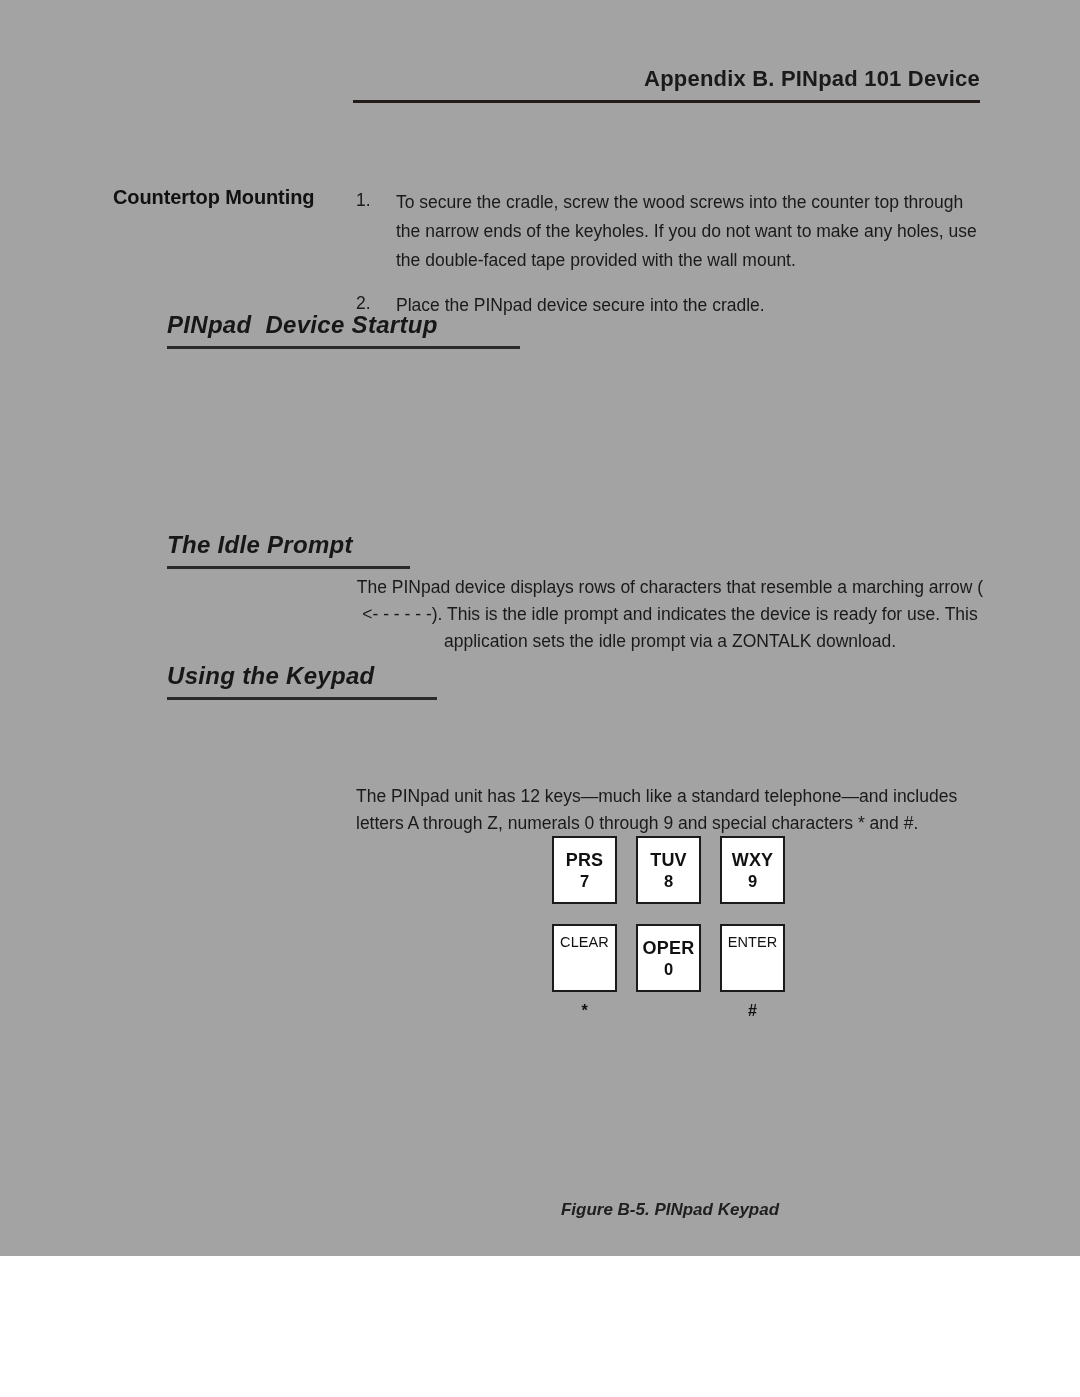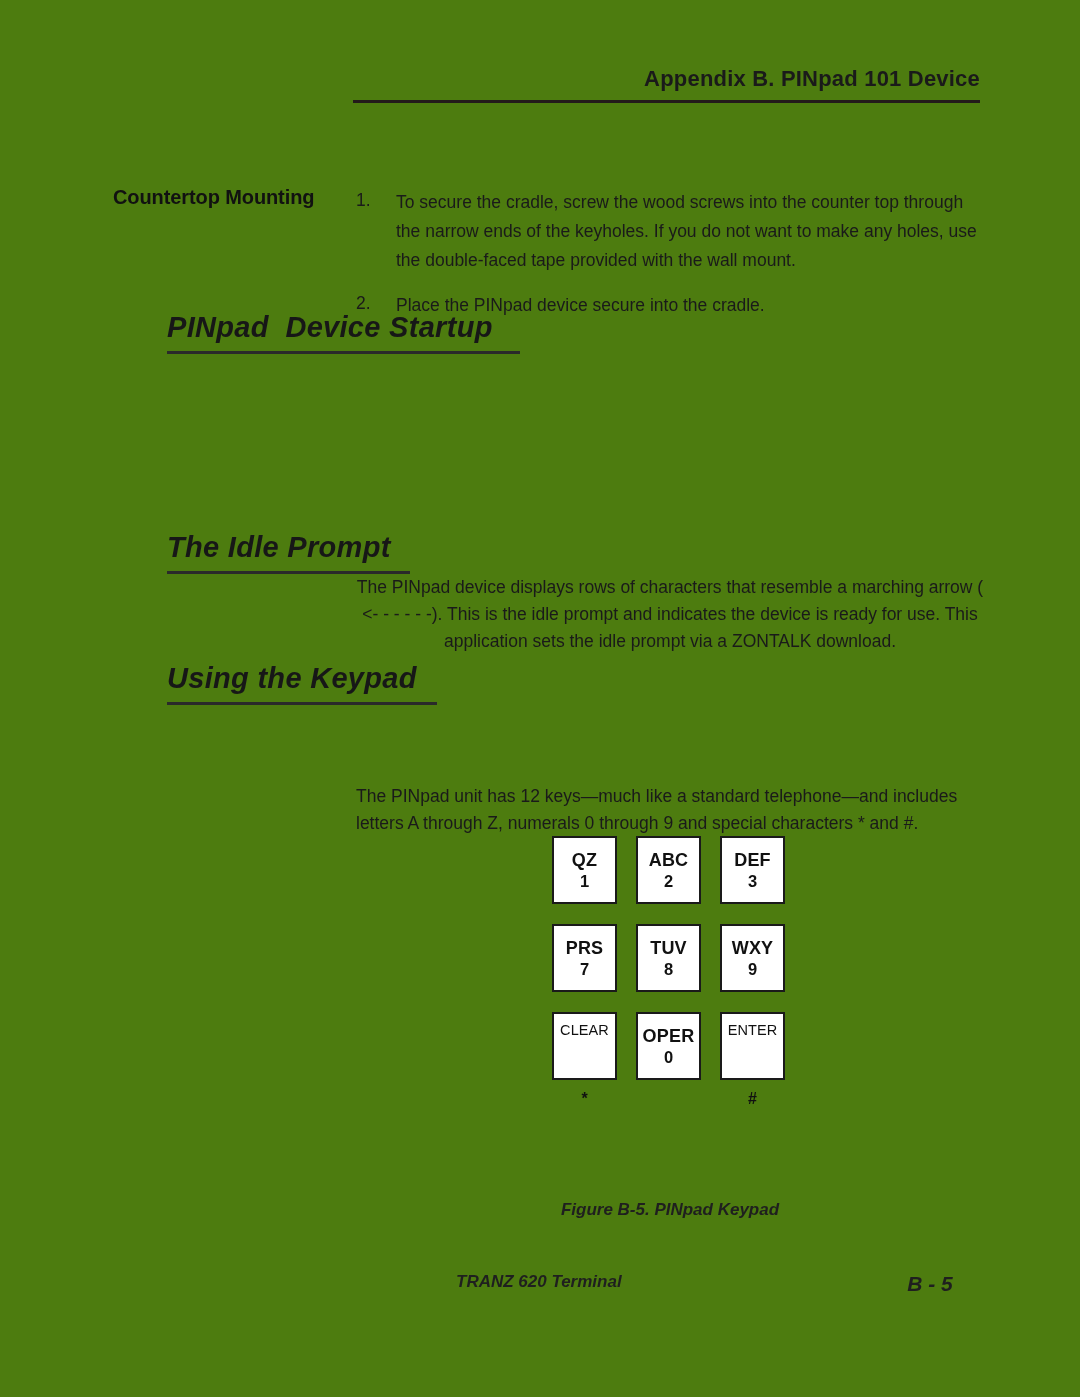--- a/index.html
+++ b/index.html
@@ -7,22 +7,22 @@
     padding: 0;
     background: #ffffff;
   }
   body {
     font-family: "Liberation Sans", sans-serif;
     color: #1a1a1a;
   }
   #page {
     position: relative;
     width: 1080px;
-    height: 1397px;
-    background: #4d7c0f;
+    height: 1256px;
+    background: #a3a3a3;
     overflow: hidden;
   }
 
   
   #header-title {
     position: absolute;
     left: 353px;
     top: 66px;
     width: 627px;
     text-align: right;
@@ -77,21 +77,21 @@
     line-height: 29px;
     color: #1a1a1a;
   }
 
   
   .section {
     position: absolute;
     left: 167px;
   }
   .section-title {
-    font-size: 29px;
+    font-size: 24px;
     font-weight: bold;
     font-style: italic;
     color: #171717;
     letter-spacing: 0.3px;
     white-space: pre;
   }
   .section-rule {
     height: 3px;
     background: #2a2a2a;
     margin-top: 7px;
@@ -227,34 +227,20 @@
   <div class="body-para" style="top:574px;text-align:center;">The PINpad device displays rows of characters that resemble a marching arrow ( &lt;- - - - - -). This is the idle prompt and indicates the device is ready for use.  This application sets the idle prompt via a ZONTALK download.</div>
 
   <div class="section" style="top:662px; width:270px;">
     <div class="section-title">Using the Keypad</div>
     <div class="section-rule"></div>
   </div>
   <div class="body-para" style="top:783px;">The PINpad unit has 12 keys—much like a standard telephone—and includes letters A through Z, numerals 0 through 9 and special characters * and #.</div>
 
   <div id="keypad">
 
-    <div class="keypad-row">
-      <div class="key">
-        <div class="key-letters">QZ</div>
-        <div class="key-digit">1</div>
-      </div>
-      <div class="key">
-        <div class="key-letters">ABC</div>
-        <div class="key-digit">2</div>
-      </div>
-      <div class="key">
-        <div class="key-letters">DEF</div>
-        <div class="key-digit">3</div>
-      </div>
-    </div>
 
 
     <div class="keypad-row">
       <div class="key">
         <div class="key-letters">PRS</div>
         <div class="key-digit">7</div>
       </div>
       <div class="key">
         <div class="key-letters">TUV</div>
         <div class="key-digit">8</div>

